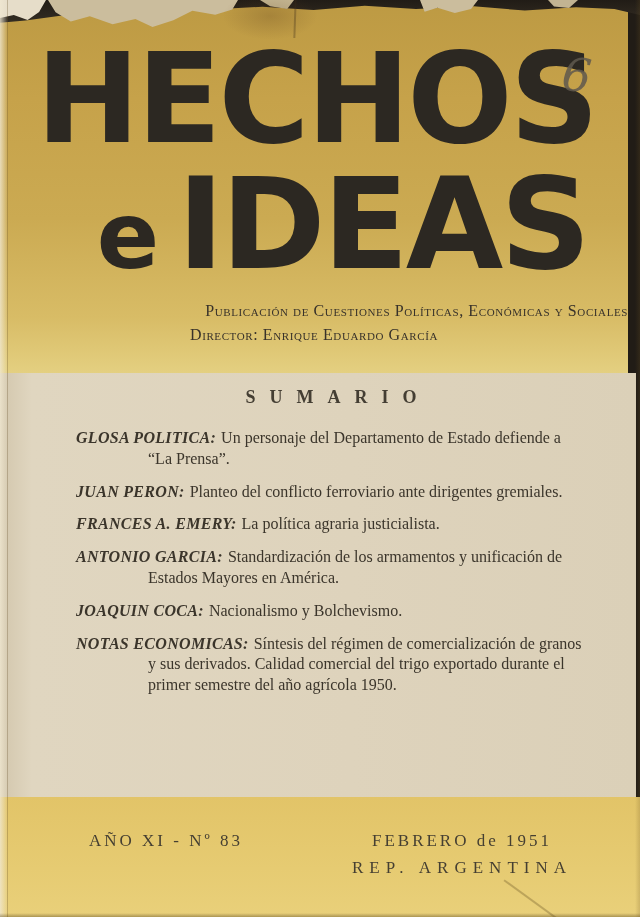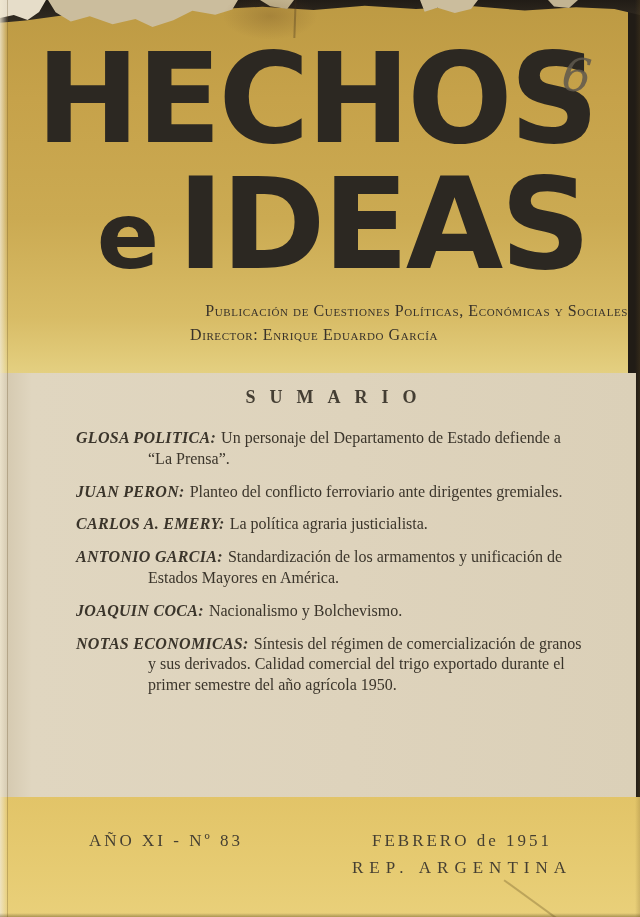--- a/index.html
+++ b/index.html
@@ -127,21 +127,21 @@
   </div>
 
   <div class="hand-number">6</div>
 
   <div class="sumario-panel">
     <div class="sumario-inner">
       <div class="sumario-heading">SUMARIO</div>
       <div id="summary-list">
           <div class="sumario-item"><span class="lead">GLOSA POLITICA:</span><span>Un personaje del Departamento de Estado defiende a “La Prensa”.</span></div>
           <div class="sumario-item"><span class="lead">JUAN PERON:</span><span>Planteo del conflicto ferroviario ante dirigentes gremiales.</span></div>
-          <div class="sumario-item"><span class="lead">CARLOS A. EMERY:</span><span>La política agraria justicialista.</span></div>
+          <div class="sumario-item"><span class="lead">FRANCES A. EMERY:</span><span>La política agraria justicialista.</span></div>
           <div class="sumario-item"><span class="lead">ANTONIO GARCIA:</span><span>Standardización de los armamentos y unificación de Estados Mayores en América.</span></div>
           <div class="sumario-item"><span class="lead">JOAQUIN COCA:</span><span>Nacionalismo y Bolchevismo.</span></div>
           <div class="sumario-item"><span class="lead">NOTAS ECONOMICAS:</span><span>Síntesis del régimen de comercialización de granos y sus derivados. Calidad comercial del trigo exportado durante el primer semestre del año agrícola 1950.</span></div>
         </div>
     </div>
   </div>
 
   <div class="footer-band">
     <div class="footer-inner">
       <div class="footer-col left">

